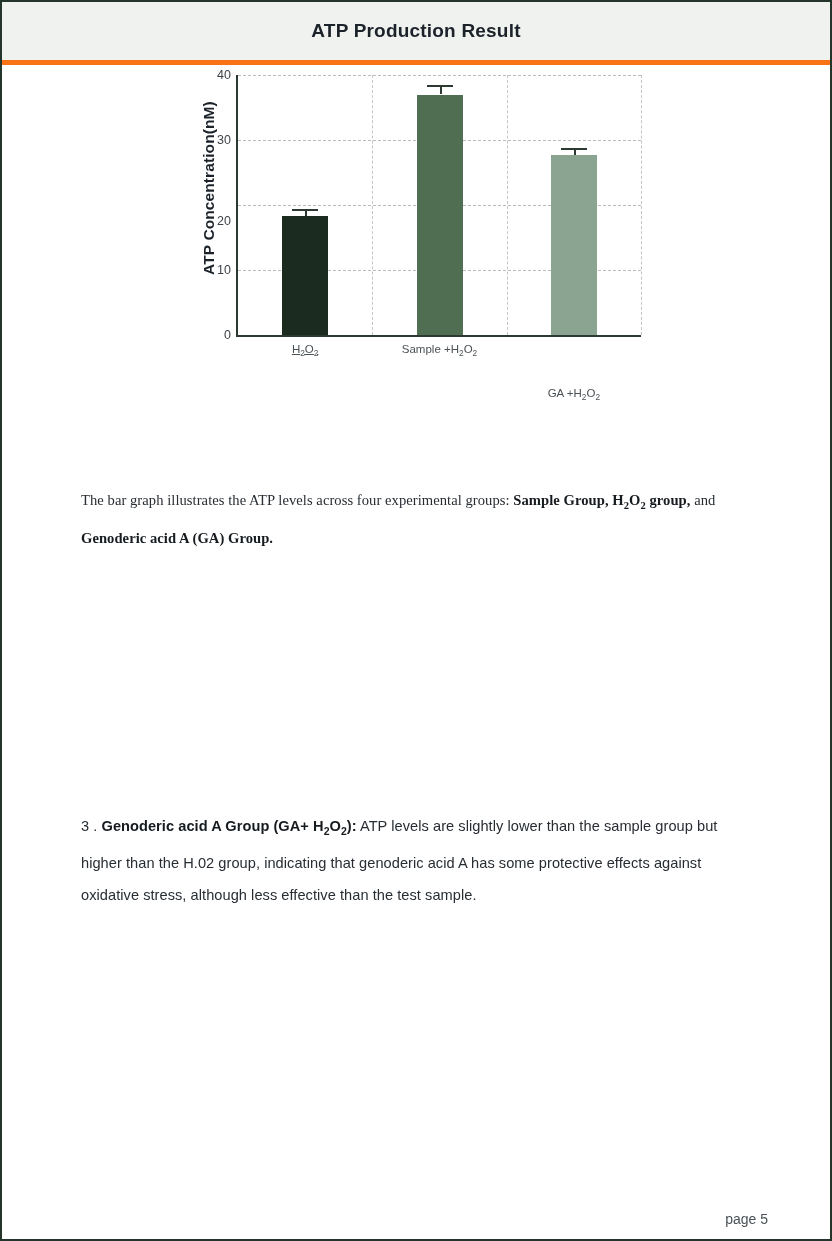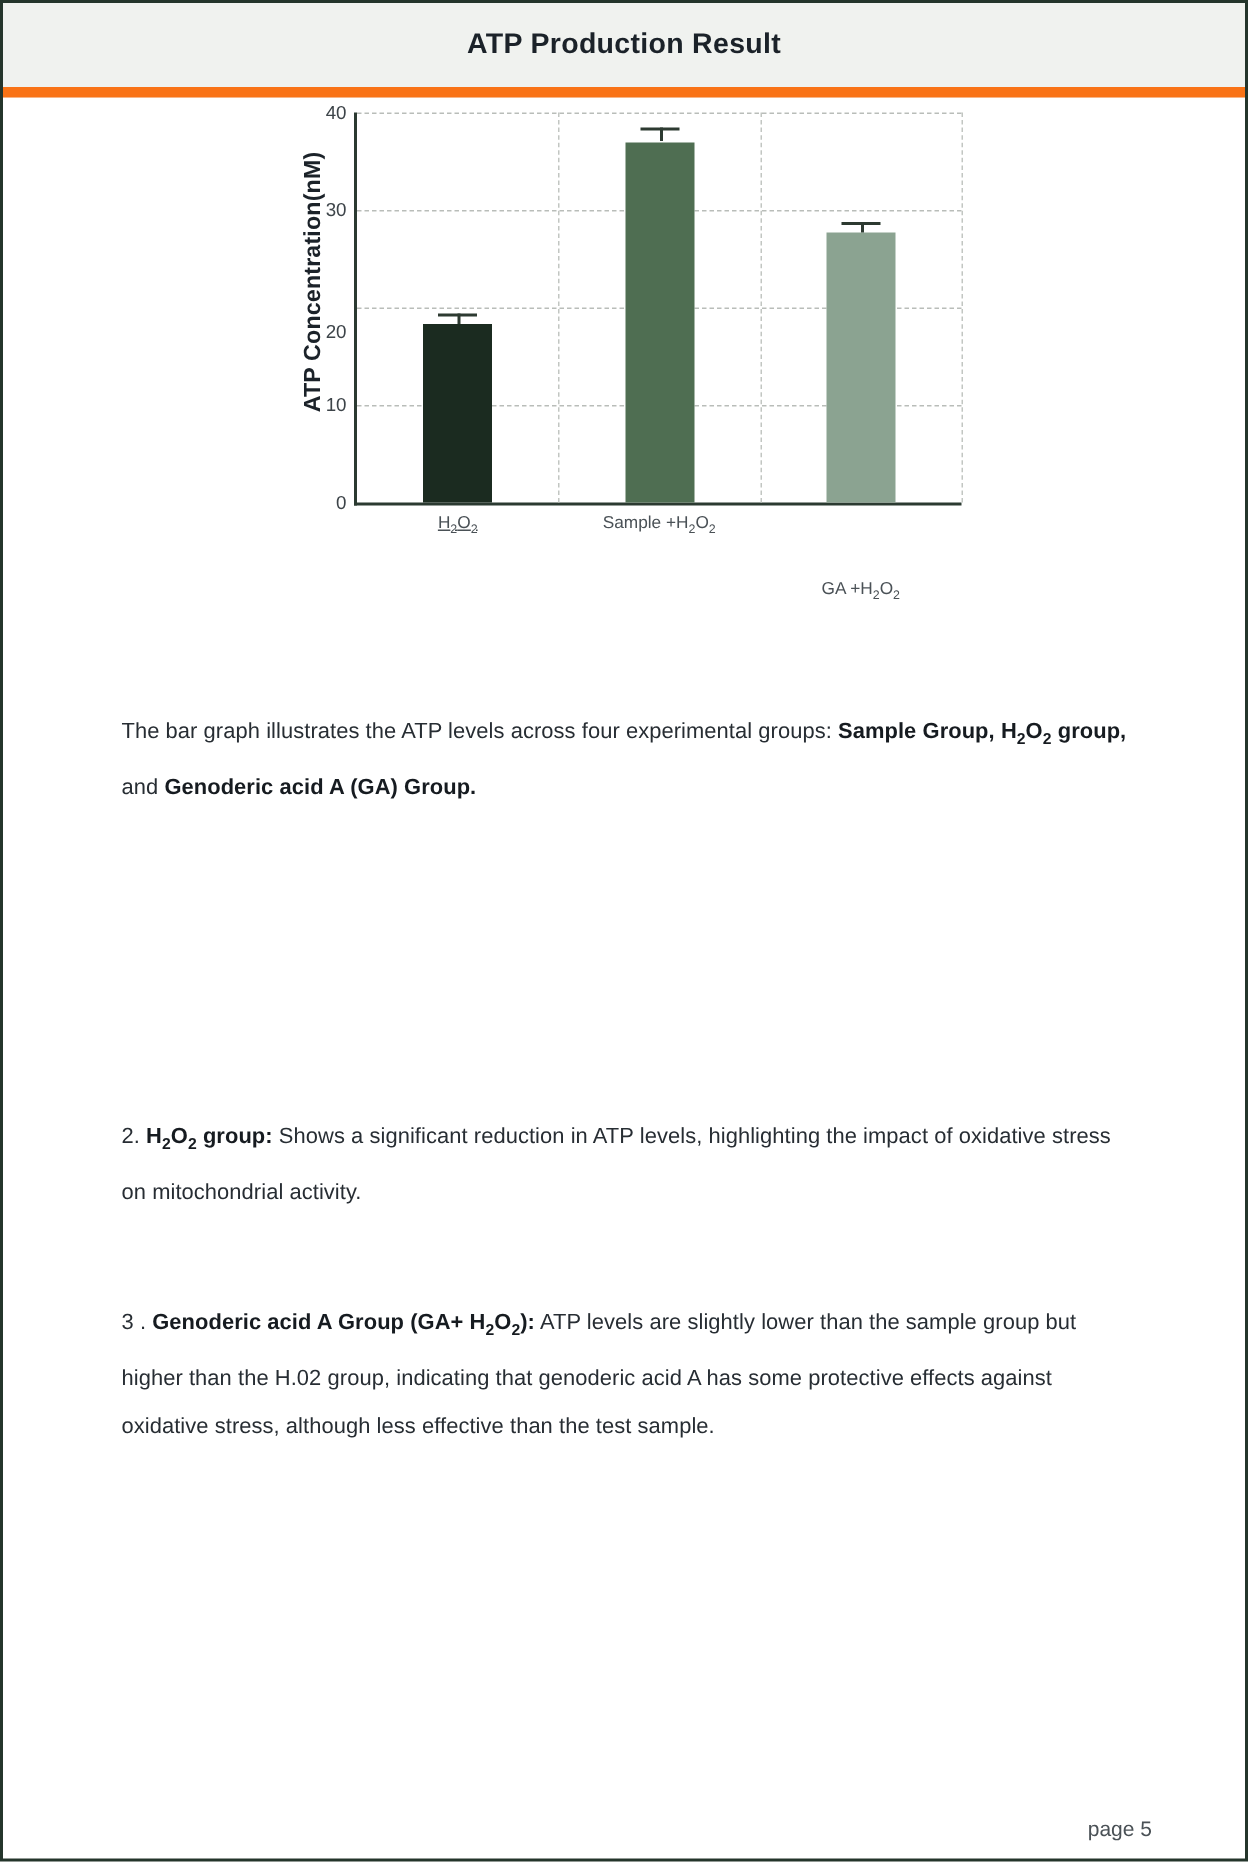--- a/index.html
+++ b/index.html
@@ -22,21 +22,21 @@
     height: 1241px;
     border: 2px solid #24352b;
     background: #ffffff;
   }
 
   
   .page-header {
     box-sizing: border-box;
     height: 63px;
     background: #f0f2ef;
-    border-bottom: 7px solid #f97316;
+    border-bottom: 5px solid #f97316;
     display: flex;
     align-items: center;
     justify-content: center;
   }
   .page-title {
     font-size: 19px;
     font-weight: bold;
     letter-spacing: .2px;
     color: #1b2229;
   }
@@ -141,21 +141,21 @@
     right: 60px;
     top: 470px;
   }
   .para {
     font-size: 14.6px;
     line-height: 32px;
     color: #272d33;
     letter-spacing: .05px;
   }
   .para b { font-weight: bold; color: #161b20; }
-  .p-intro { margin: 0 0 0 0; max-width: 672px; }
+  .p-intro { margin: 12px 0 0 0; max-width: 672px; font-family: Liberation Serif, serif; }
   .p-item  { margin: 0; max-width: 676px; }
   .gap-lg { height: 154px; }
   .gap-md { height: 47px; }
   .gap-sm { height: 55px; }
 
   .page-number {
     position: absolute;
     right: 62px;
     bottom: 12px;
     font-size: 14px;
@@ -217,23 +217,20 @@
 
     <p class="para p-intro">
       <span>The bar graph illustrates the ATP levels across four experimental groups: </span><b><span>Sample Group, H</span><sub>2</sub><span>O</span><sub>2</sub><span> group,</span></b><span> and </span><b>Genoderic acid A (GA) Group.</b>
     </p>
 
     <div class="gap-lg"></div>
 
 
     <div class="gap-md"></div>
 
-    <p class="para p-item">
-      <span>2. </span><b><span>H</span><sub>2</sub><span>O</span><sub>2</sub><span> group:</span></b><span> Shows a significant reduction in ATP levels, highlighting the impact of oxidative stress on mitochondrial activity.</span>
-    </p>
 
     <div class="gap-sm"></div>
 
     <p class="para p-item">
       <span>3 . </span><b><span>Genoderic acid A Group (GA+ H</span><sub>2</sub><span>O</span><sub>2</sub><span>):</span></b><span> ATP levels are slightly lower than the sample group but higher than the H.02 group, indicating that genoderic acid A has some protective effects against oxidative stress, although less effective than the test sample.</span>
     </p>
 
   </div>
 
   <div class="page-number">page 5</div>

